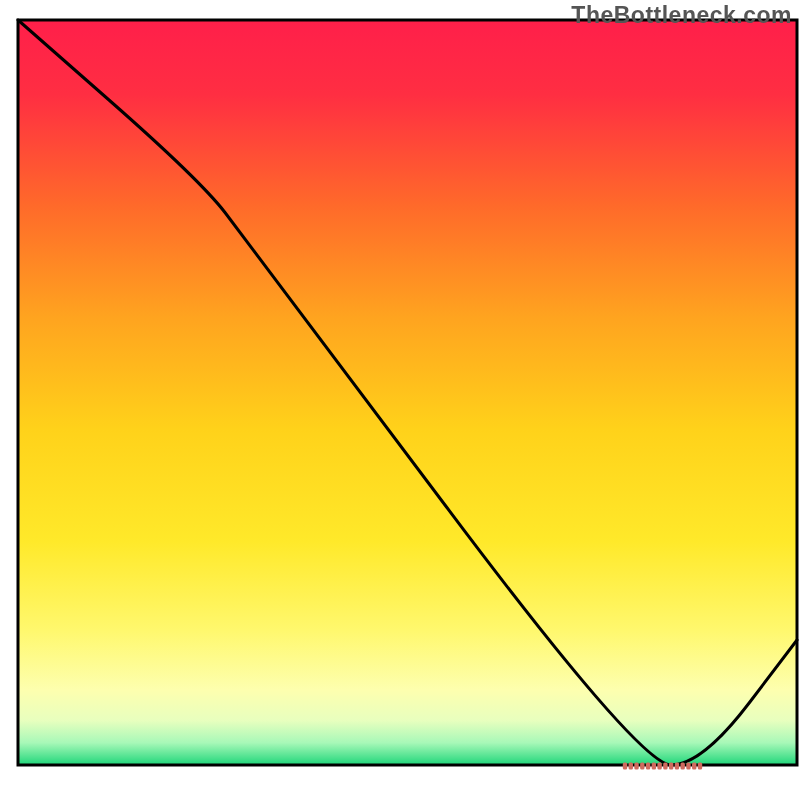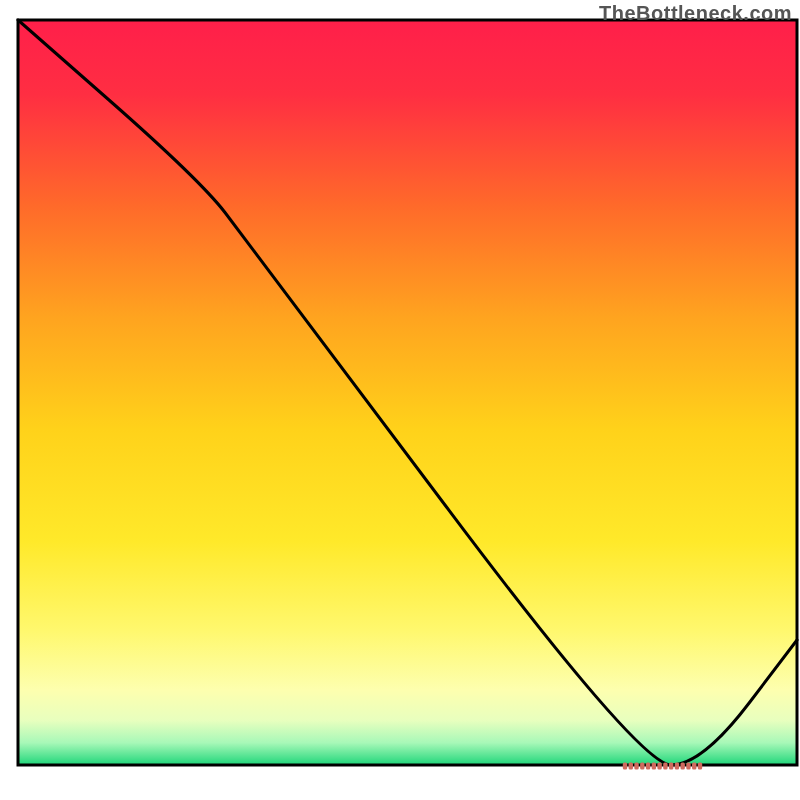--- a/index.html
+++ b/index.html
@@ -13,21 +13,21 @@
   }
   #container {
     position: relative;
     width: 800px;
     height: 800px;
   }
   #watermark {
     position: absolute;
     top: 2px;
     right: 8px;
-    font-size: 20px;
+    font-size: 23px;
     font-weight: bold;
     color: #555555;
     letter-spacing: 0.5px;
     z-index: 10;
   }
   svg {
     position: absolute;
     top: 0;
     left: 0;
   }

